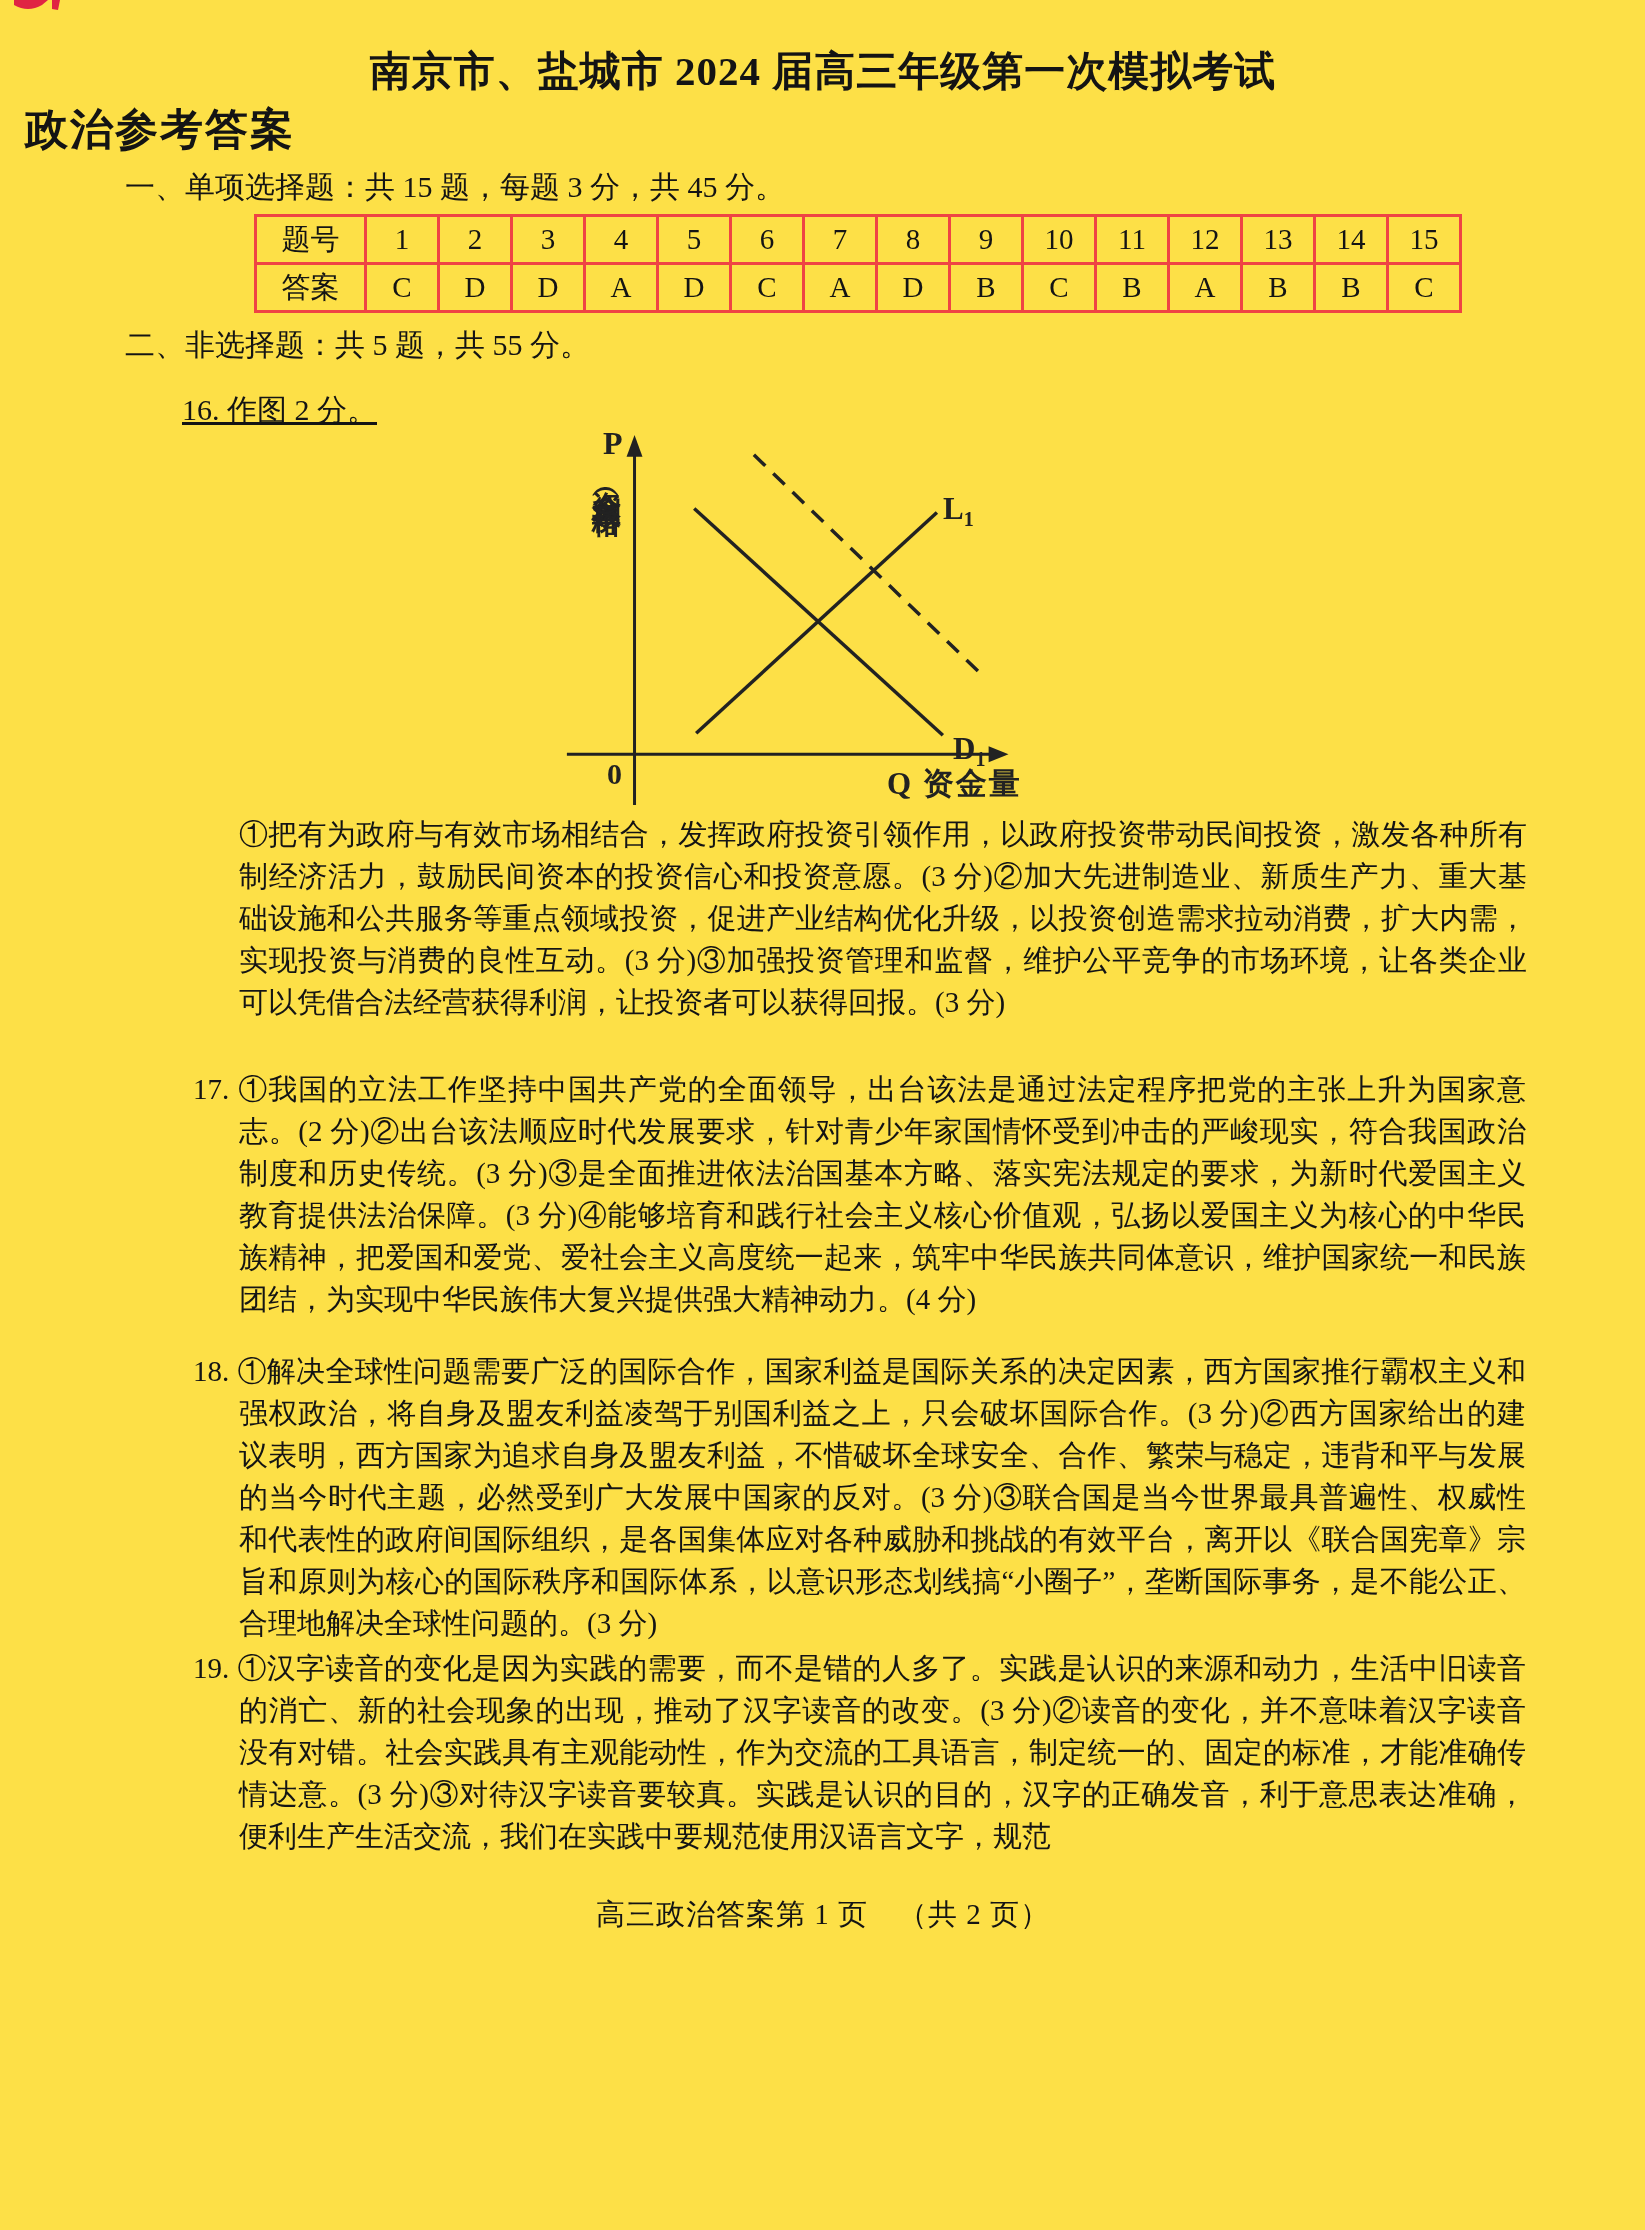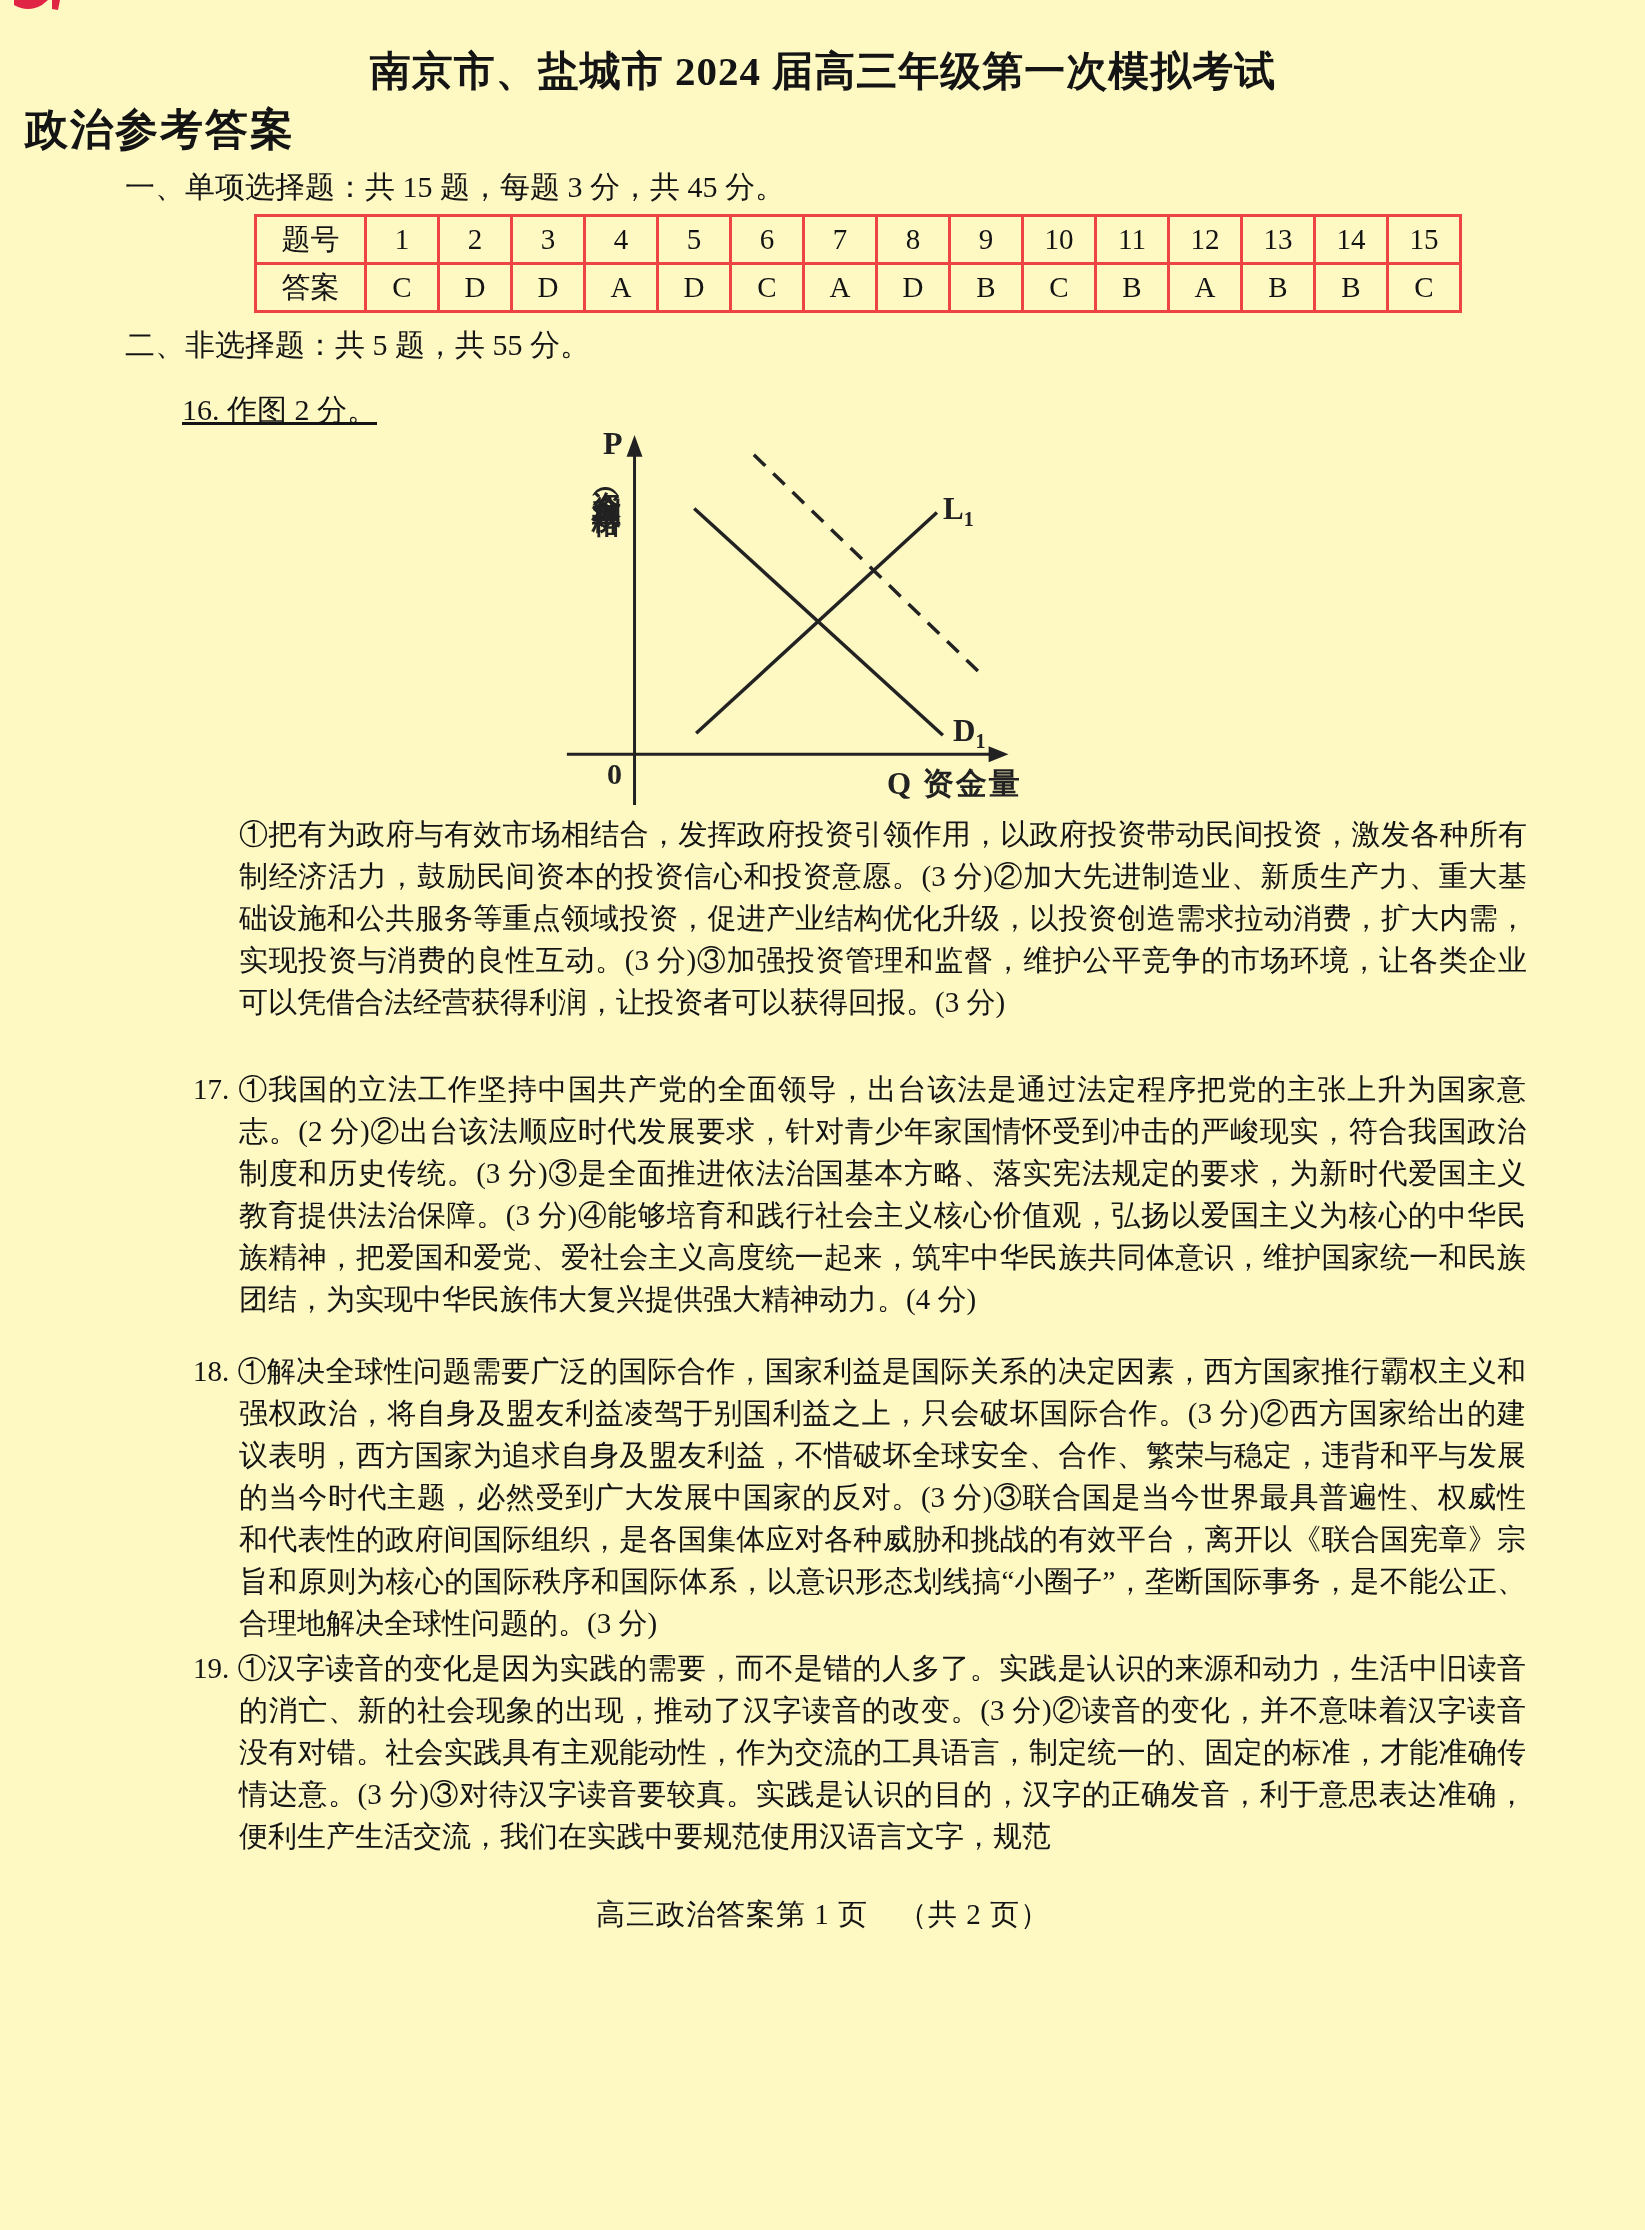--- a/index.html
+++ b/index.html
@@ -1,20 +1,20 @@
 <!DOCTYPE html>
 <html><head>
 <meta charset="utf-8">
 <style>
   html,body{margin:0;padding:0;background:#888;}
   .page{
     position:relative;
     width:1646px;height:2231px;
     margin:0 auto;
-    background:#fef9c3;
+    background:#fde047;
     color:#141414;
     font-family:"Liberation Serif","DejaVu Serif",serif;
     overflow:hidden;
   }
   .title{
     position:absolute;top:44px;left:0;width:100%;
     text-align:center;font-size:41px;font-weight:bold;letter-spacing:1px;
   }
   .subtitle{
     position:absolute;top:101px;left:0;width:100%;
@@ -42,21 +42,21 @@
   .p-label{left:56px;top:22px;font-size:32px;}
   .ylabel-vert{
     left:40px;top:64px;font-size:29px;font-weight:bold;
     writing-mode:vertical-rl;text-orientation:upright;
     letter-spacing:3px;height:299px;color:#222;position:absolute;
   }
   .origin-label{left:60px;top:354px;font-size:30px;}
   .x-label{left:340px;top:360px;font-size:31px;letter-spacing:2px;}
   .curve-label{font-size:31px;}
   .l1-label{left:396px;top:88px;}
-  .d1-label{left:406px;top:310px;}
+  .d1-label{left:406px;top:328px;}
   .curve-label sub{font-size:20px;}
 
   .ansbody{
     position:absolute;width:1288px;
     font-size:29px;line-height:42px;text-align:justify;
     color:#141414;
   }
   .q16a{left:239px;top:813px;}
   .numbered{
     position:absolute;left:193px;width:1333px;

